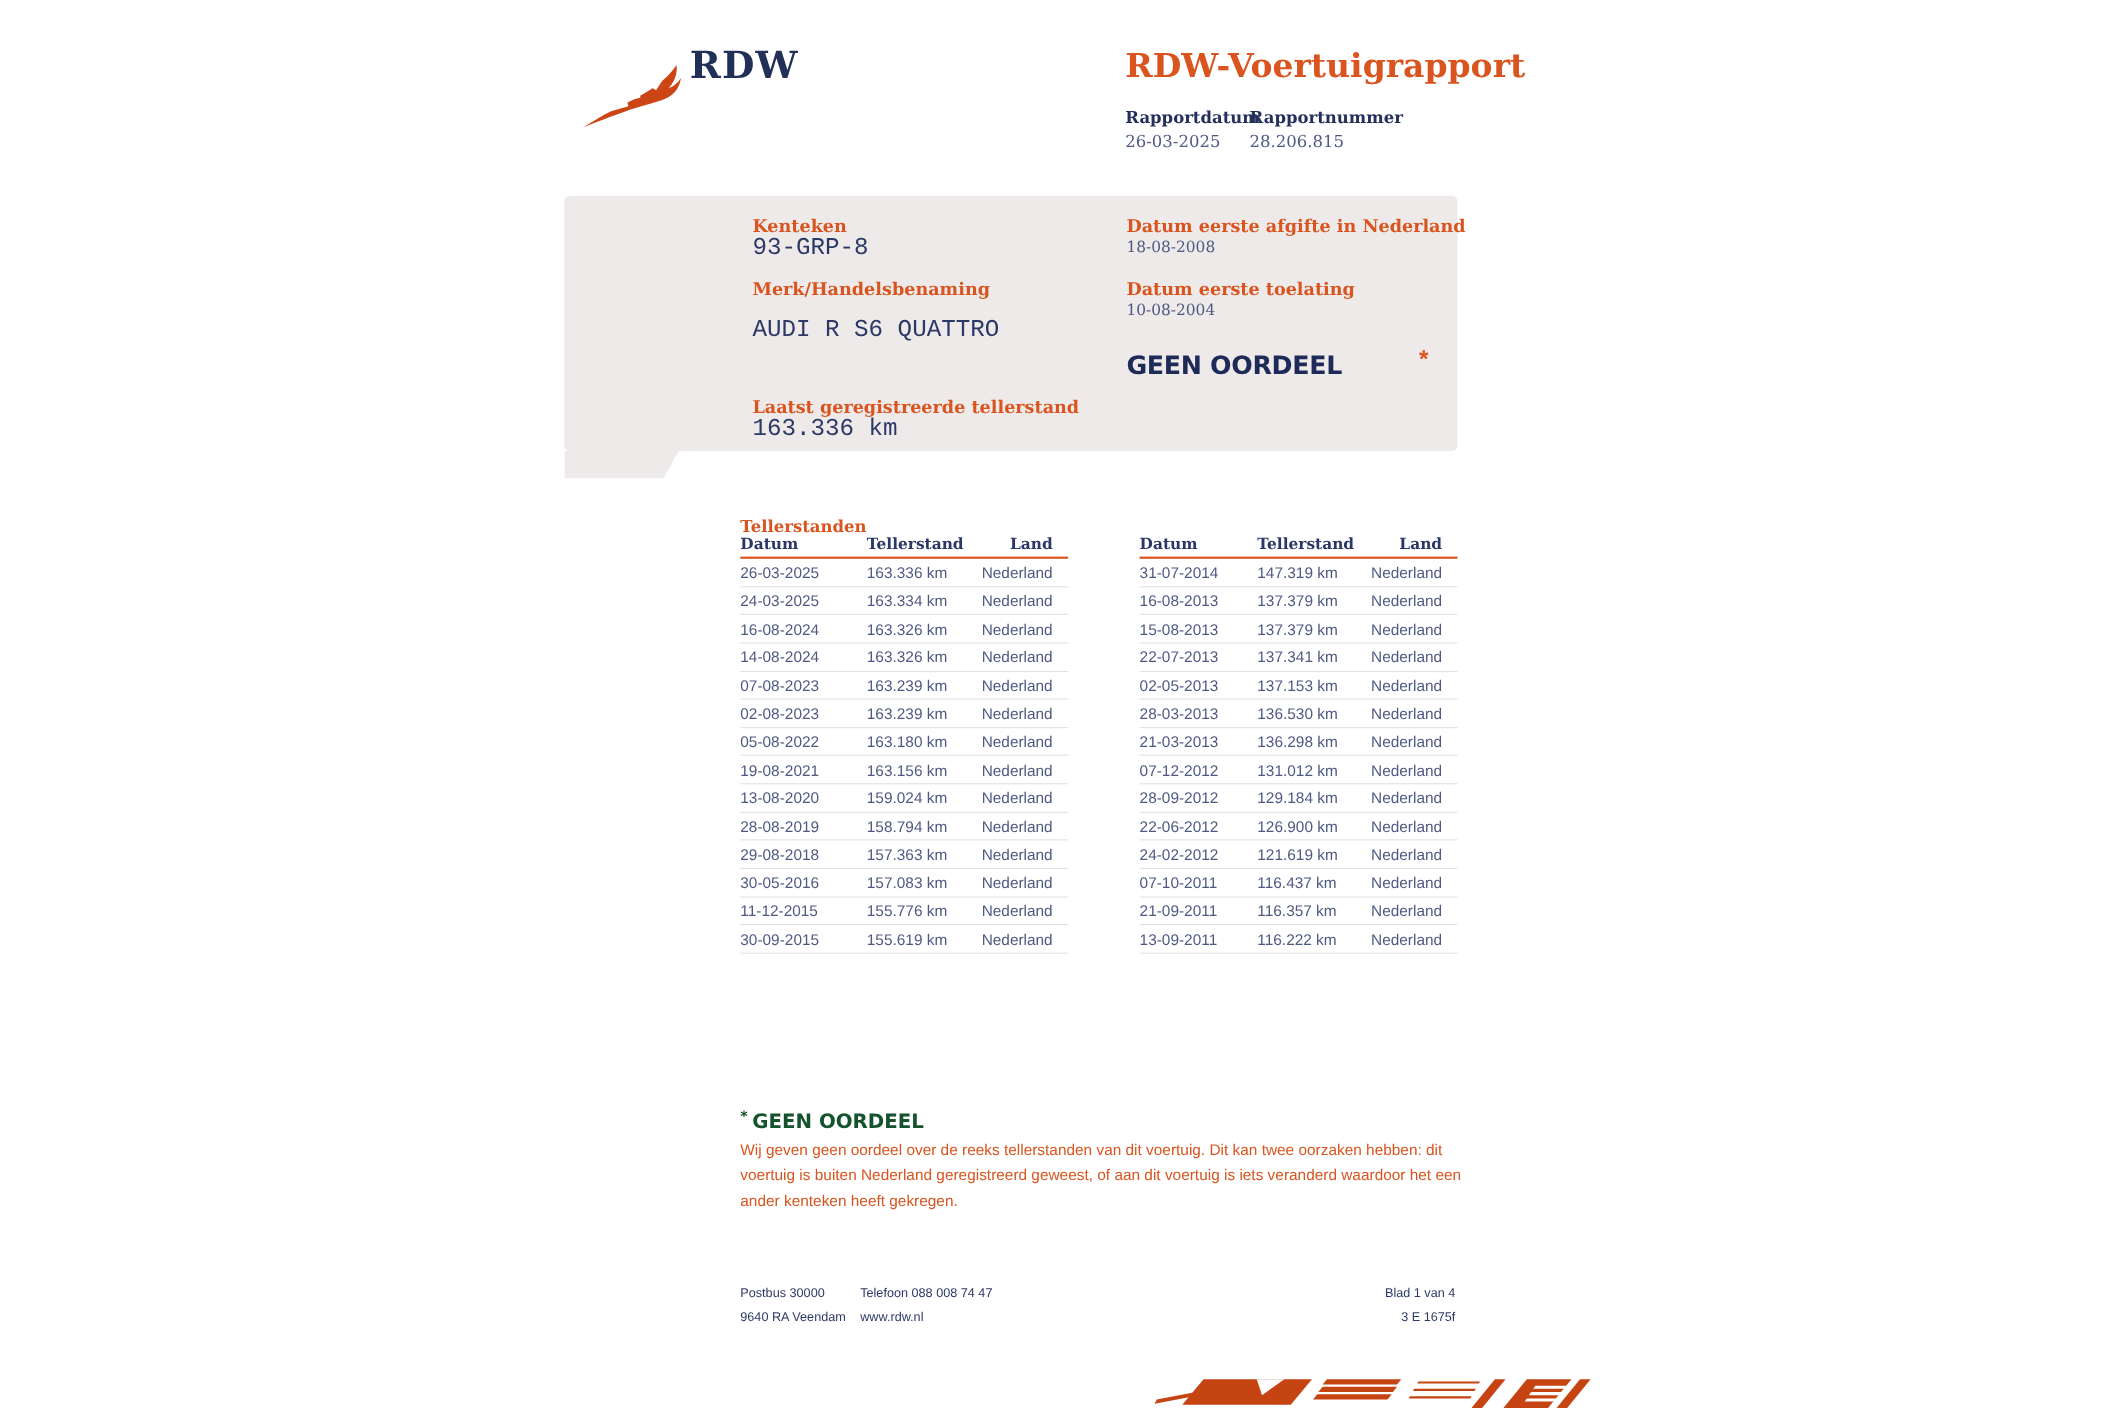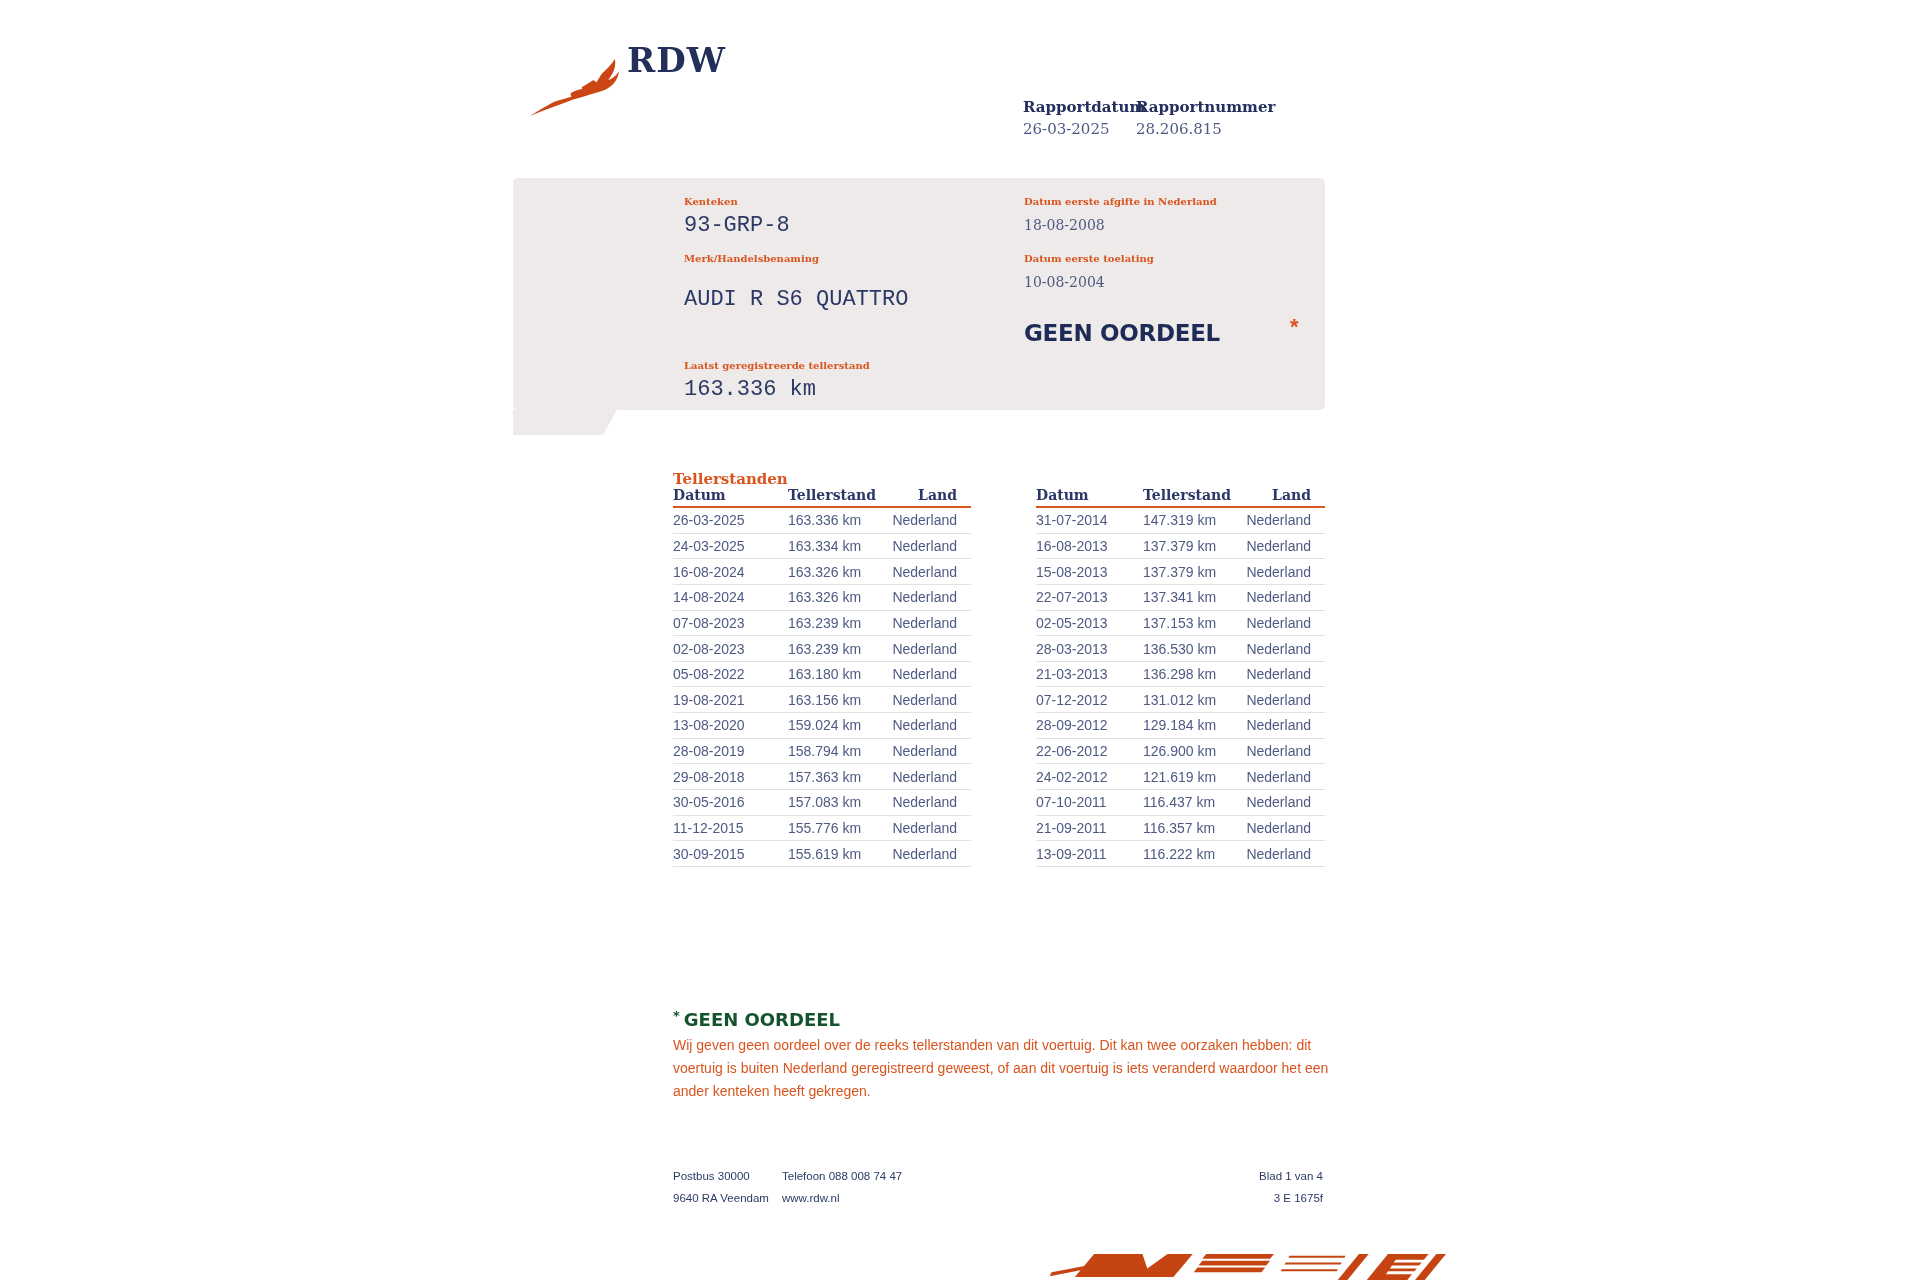--- a/index.html
+++ b/index.html
@@ -15,21 +15,21 @@
              font-size:30px;color:#d9541e;margin:0;}
   .meta-label{font-family:"DejaVu Serif",serif;font-weight:bold;font-size:15px;color:#232f5c;}
   .meta-value{font-family:"DejaVu Serif",serif;font-size:15px;color:#4e5a83;}
   .lab-rd{left:1023px;top:98px;} .lab-rn{left:1136px;top:98px;}
   .val-rd{left:1023px;top:120px;} .val-rn{left:1136px;top:120px;}
 
   
   .info-box{left:513px;top:178px;width:812px;height:232px;background:#edeae9;border-radius:5px;position:absolute;}
   .info-box-tab{left:513px;top:410px;width:104px;height:25px;background:#edeae9;position:absolute;
                 clip-path:polygon(0 0,100% 0,calc(100% - 14px) 100%,0 100%);}
-  .f-label{font-family:"DejaVu Serif",serif;font-weight:bold;font-size:10px;color:#d9541e;}
+  .f-label{font-family:"DejaVu Serif",serif;font-weight:bold;font-size:16px;color:#d9541e;}
   .f-big{font-family:Liberation Mono, monospace;font-size:22px;color:#2c3966;}
   .f-small{font-family:"DejaVu Serif",serif;font-size:14px;color:#4e5a83;}
   .pos-k-lab{left:684px;top:196px;} .pos-k-val{left:684px;top:213px;}
   .pos-m-lab{left:684px;top:253px;} .pos-m-val{left:684px;top:270px;margin-top:17px;}
   .pos-t-lab{left:684px;top:360px;} .pos-t-val{left:684px;top:377px;}
   .pos-a-lab{left:1024px;top:196px;} .pos-a-val{left:1024px;top:217px;}
   .pos-o-lab{left:1024px;top:253px;} .pos-o-val{left:1024px;top:274px;}
   .oordeel{left:1024px;top:320px;font-family:"DejaVu Sans",sans-serif;font-weight:bold;
            font-size:23px;color:#1e2a58;letter-spacing:-0.3px;}
   .oordeel-mark{left:1290px;top:314px;font-size:22px;font-weight:bold;color:#d9541e;}
@@ -74,20 +74,21 @@
   <svg class="logo-mark" viewBox="0 0 92 64" aria-hidden="true">
     <path fill="#cc4515" d="M2 62 C20 50 38 42 54 33 C68 25 79 17 87 5 C88 12 86 19 80 26 C84 25 88 22 91 17 C90 27 83 34 74 37 C62 41 48 44 36 49 C24 53 12 58 2 62 Z"></path>
     <g fill="#ffffff">
       <rect x="24" y="41" width="19" height="4.5" transform="rotate(-16 33 43)"></rect>
       <rect x="35" y="33" width="19" height="4.5" transform="rotate(-16 44 35)"></rect>
       <rect x="64" y="20" width="13" height="4" transform="rotate(-58 70 22)"></rect>
     </g>
   </svg>
   <div class="abs logo-text">RDW</div>
 
+  <h1 class="abs doc-title">RDW-Voertuigrapport</h1>
   <div class="abs meta-label lab-rd">Rapportdatum</div>
   <div class="abs meta-label lab-rn">Rapportnummer</div>
   <div class="abs meta-value val-rd">26-03-2025</div>
   <div class="abs meta-value val-rn">28.206.815</div>
 
   <div class="info-box"></div>
   <div class="info-box-tab"></div>
 
   <div class="abs f-label pos-k-lab">Kenteken</div>
   <div class="abs f-big pos-k-val">93-GRP-8</div>

